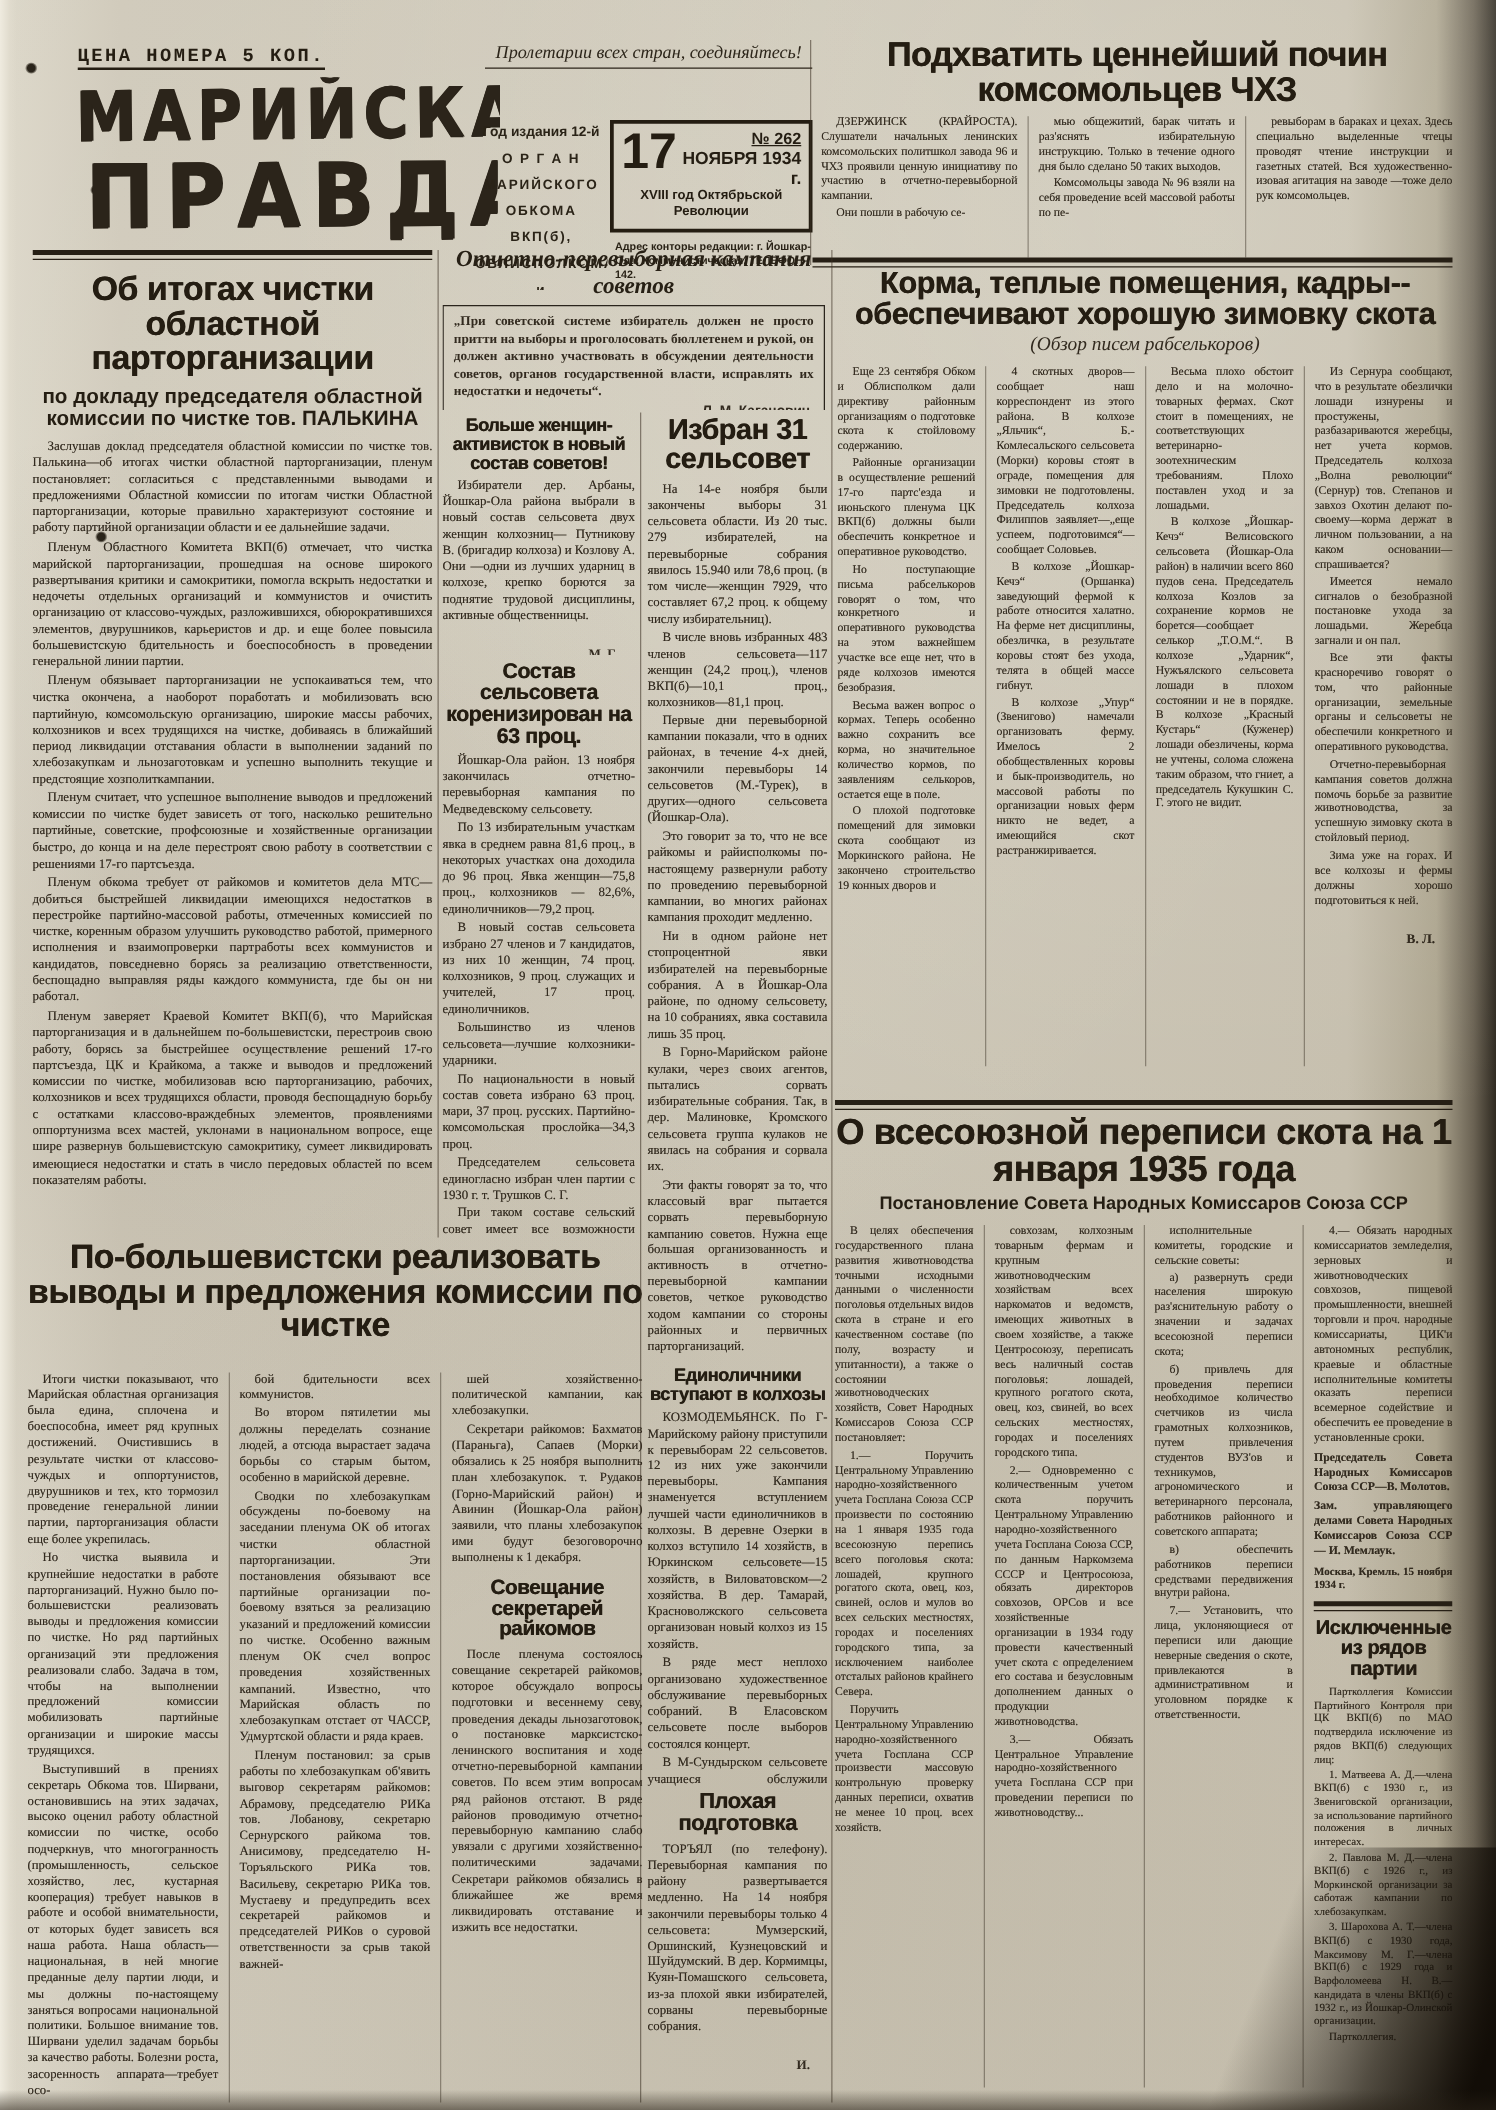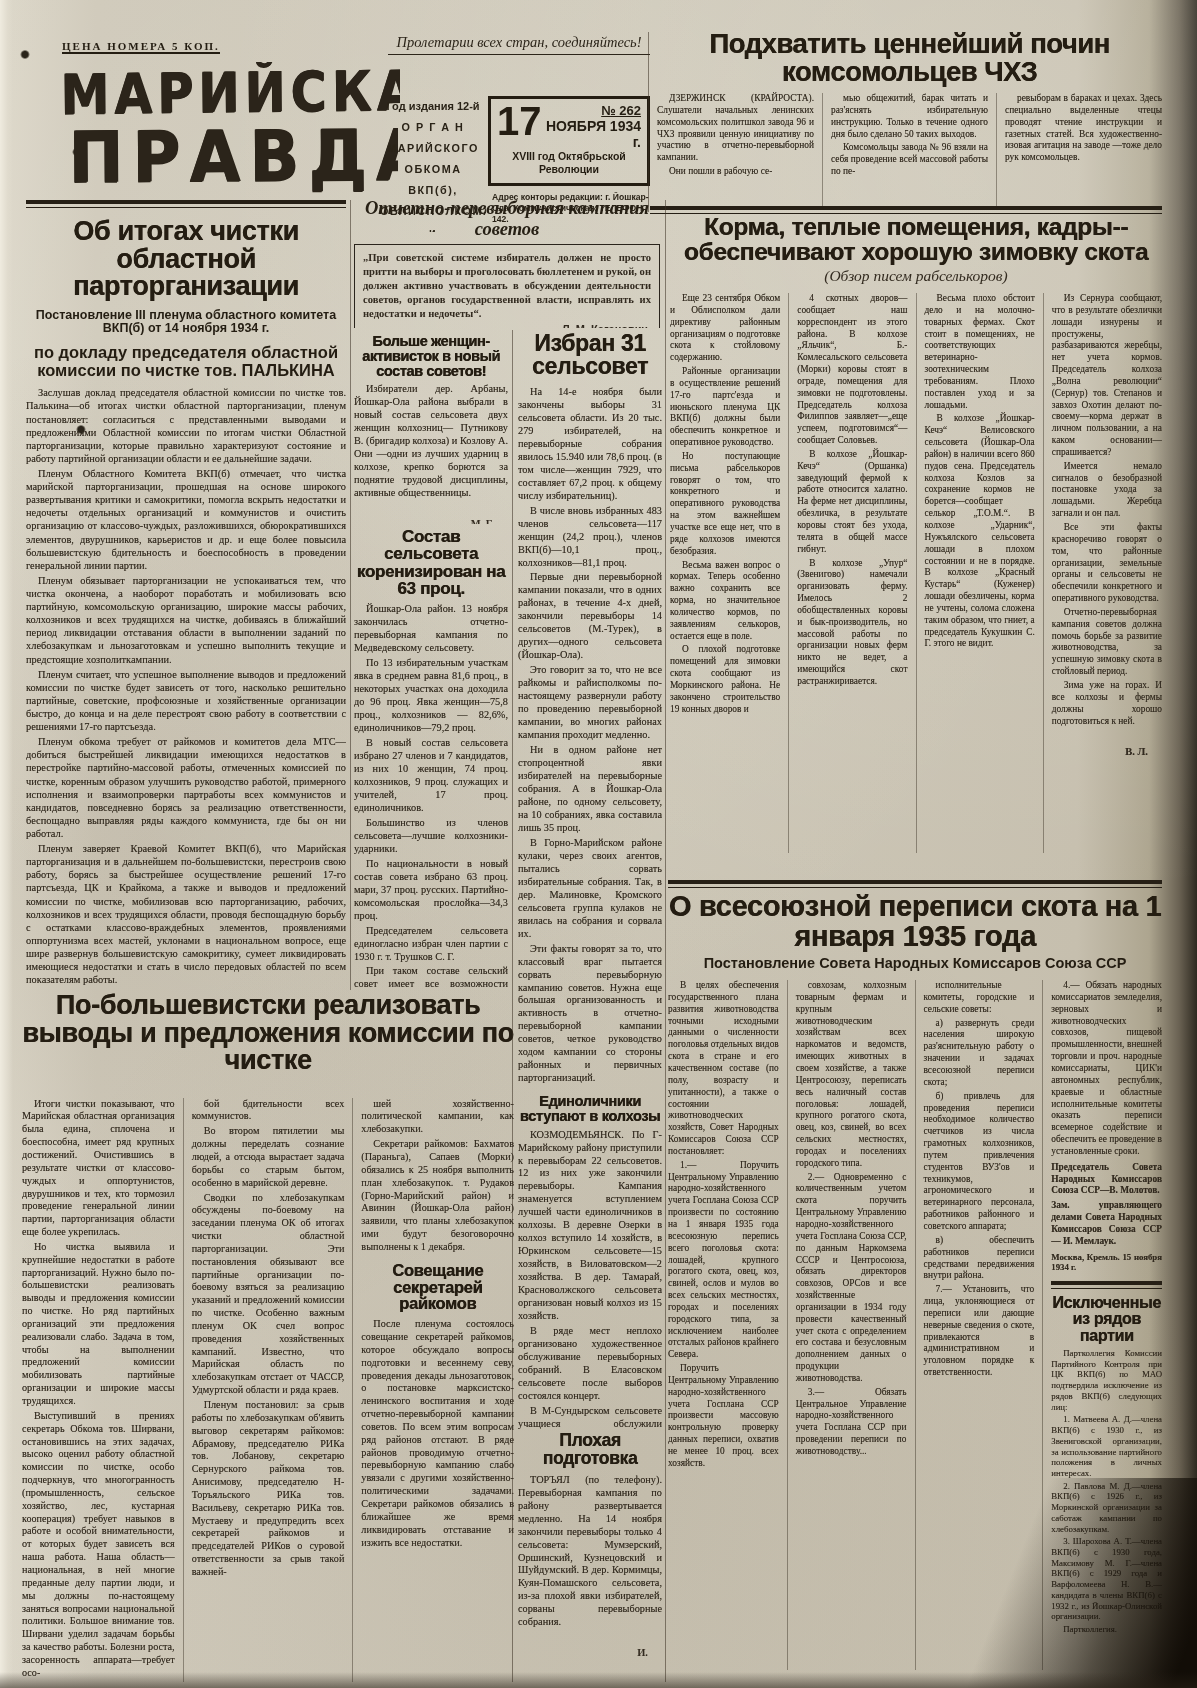--- a/index.html
+++ b/index.html
@@ -31,21 +31,21 @@
   .bodytext { font-size:10.3px; line-height:1.26; text-align:justify;
               text-shadow:0 0 .5px rgba(40,32,20,.5); }
   .bodytext p { text-indent:12px; margin-bottom:2px; }
   .small { font-size:9.4px; }
   .tiny { font-size:8.8px; line-height:1.22; }
   .sig { display:block; text-align:right; font-weight:bold; font-size:10.5px; padding-right:14px; margin-top:18px; }
   .cols { display:flex; }
   .cols .col { flex:1; min-width:0; }
   .cols .col + .col { border-left:1px solid rgba(58,48,35,.45); padding-left:8px; margin-left:8px; }
 
-  .price { font-family:Liberation Serif, serif; font-weight:bold; font-size:11px;
+  .price { font-family:Liberation Mono, monospace; font-weight:bold; font-size:15px;
            letter-spacing:2px; border-bottom:2px solid #241d12; display:inline-block; color:#241d12;}
   .masthead1 { font-family:"DejaVu Sans",sans-serif; font-weight:bold; font-size:47px;
            letter-spacing:5px; color:#2b241a; transform:scale(1.04,1.18) rotate(-0.6deg);
            transform-origin:left top; text-shadow:1px 0 0 currentColor, 0 .6px 0 currentColor; }
   .masthead2 { font-family:"DejaVu Sans",sans-serif; font-weight:bold; font-size:62px;
            letter-spacing:9px; color:#2b241a; transform:scale(1.05,1.14) rotate(-0.4deg);
            transform-origin:left top; text-shadow:1.2px 0 0 currentColor, 0 .8px 0 currentColor; }
   .slogan { font-style:italic; font-weight:normal; font-size:14.5px; text-align:center;
             border-bottom:1.2px solid #2c251a; padding-bottom:3px; color:#2c251a; }
   .pub { font-family:"Liberation Sans",sans-serif; font-weight:bold; font-size:11.5px;
@@ -129,21 +129,20 @@
     <div class="col">
         <p>ревыборам в бараках и цехах. Здесь специально выделенные чтецы проводят чтение инструкции и газетных статей. Вся художественно-изовая агитация на заводе —тоже дело рук комсомольцев.</p>
       </div>
   </div>
 </div>
 <div class="block rule-double" style="left:650px;top:206px;width:512px;"></div>
 
 <div class="block" style="left:26px;top:200px;width:320px;height:792px;">
   <div class="rule-double"></div>
   <div class="head" style="font-size:27px;margin-top:10px;">Об итогах чистки областной парторганизации</div>
-  <div class="subhead-sm" style="font-size:12.5px;margin-top:8px;">Постановление III пленума областного комитета ВКП(б) от 14 ноября 1934 г.</div>
   <div class="subhead-sm" style="font-size:16.5px;margin-top:7px;margin-bottom:7px;">по докладу председателя областной комиссии по чистке тов. ПАЛЬКИНА</div>
   <div class="bodytext" style="font-size:10.4px;">
       <p>Заслушав доклад председателя областной комиссии по чистке тов. Палькина—об итогах чистки областной парторганизации, пленум постановляет: согласиться с представленными выводами и предложениями Областной комиссии по итогам чистки Областной парторганизации, которые правильно характеризуют состояние и работу партийной организации области и ее дальнейшие задачи.</p>
       <p>Пленум Областного Комитета ВКП(б) отмечает, что чистка марийской парторганизации, прошедшая на основе широкого развертывания критики и самокритики, помогла вскрыть недостатки и недочеты отдельных организаций и коммунистов и очистить организацию от классово-чуждых, разложившихся, обюрократившихся элементов, двурушников, карьеристов и др. и еще более повысила большевистскую бдительность и боеспособность в проведении генеральной линии партии.</p>
       <p>Пленум обязывает парторганизации не успокаиваться тем, что чистка окончена, а наоборот поработать и мобилизовать всю партийную, комсомольскую организацию, широкие массы рабочих, колхозников и всех трудящихся на чистке, добиваясь в ближайший период ликвидации отставания области в выполнении заданий по хлебозакупкам и льнозаготовкам и успешно выполнить текущие и предстоящие хозполиткампании.</p>
       <p>Пленум считает, что успешное выполнение выводов и предложений комиссии по чистке будет зависеть от того, насколько решительно партийные, советские, профсоюзные и хозяйственные организации быстро, до конца и на деле перестроят свою работу в соответствии с решениями 17-го партсъезда.</p>
       <p>Пленум обкома требует от райкомов и комитетов дела МТС—добиться быстрейшей ликвидации имеющихся недостатков в перестройке партийно-массовой работы, отмеченных комиссией по чистке, коренным образом улучшить руководство работой, примерного исполнения и взаимопроверки партработы всех коммунистов и кандидатов, повседневно борясь за реализацию ответственности, беспощадно выправляя ряды каждого коммуниста, где бы он ни работал.</p>
       <p>Пленум заверяет Краевой Комитет ВКП(б), что Марийская парторганизация и в дальнейшем по-большевистски, перестроив свою работу, борясь за быстрейшее осуществление решений 17-го партсъезда, ЦК и Крайкома, а также и выводов и предложений комиссии по чистке, мобилизовав всю парторганизацию, рабочих, колхозников и всех трудящихся области, проводя беспощадную борьбу с остатками классово-враждебных элементов, проявлениями оппортунизма всех мастей, уклонами в национальном вопросе, еще шире развернув большевистскую самокритику, сумеет ликвидировать имеющиеся недостатки и стать в число передовых областей по всем показателям работы.</p>
     </div>
 </div>

